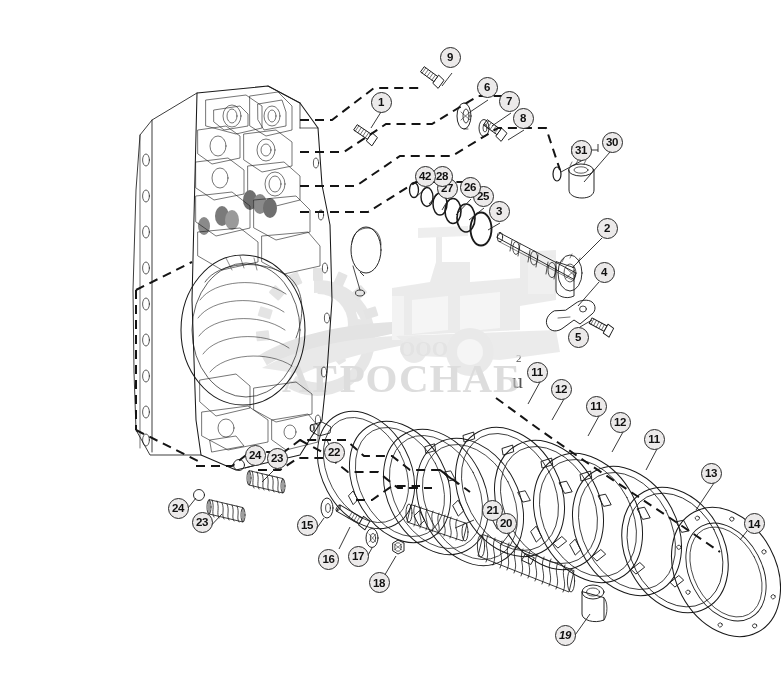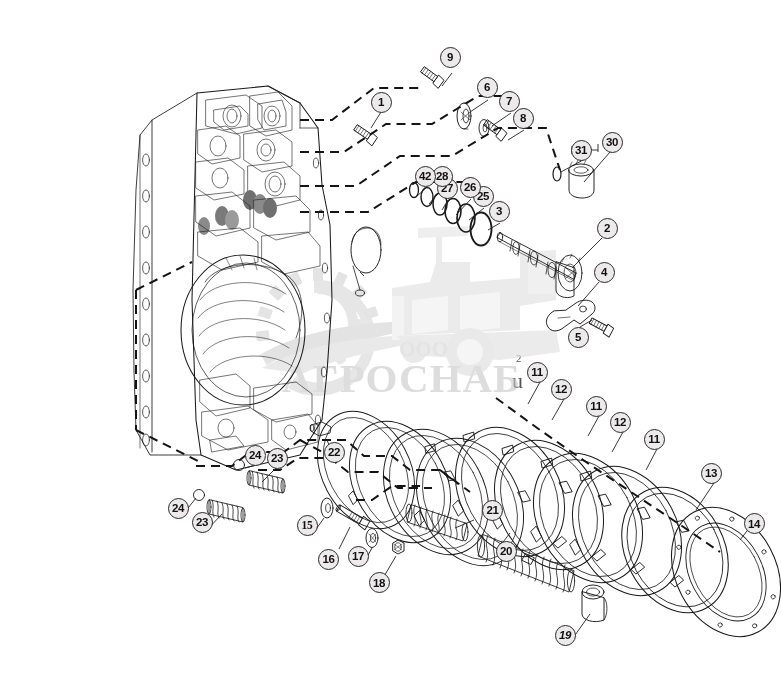--- a/index.html
+++ b/index.html
@@ -521,26 +521,26 @@
       <div class="callout" style="left: 498.5px; top: 90.5px;">7</div>
       <div class="callout" style="left: 512.5px; top: 107.5px;">8</div>
       <div class="callout" style="left: 439.5px; top: 46.5px;">9</div>
       <div class="callout" style="left: 526.5px; top: 361.5px;">11</div>
       <div class="callout" style="left: 550.5px; top: 378.5px;">12</div>
       <div class="callout" style="left: 585.5px; top: 395.5px;">11</div>
       <div class="callout" style="left: 609.5px; top: 411.5px;">12</div>
       <div class="callout" style="left: 643.5px; top: 428.5px;">11</div>
       <div class="callout" style="left: 700.5px; top: 462.5px;">13</div>
       <div class="callout" style="left: 743.5px; top: 513px;">14</div>
-      <div class="callout" style="left: 296.5px; top: 514.5px; font-family: Liberation Serif, serif;">15</div>
+      <div class="callout" style="left: 296.5px; top: 514.5px;">15</div>
       <div class="callout" style="left: 318px; top: 528.5px; margin-top: 20px;">16</div>
       <div class="callout" style="left: 347.5px; top: 545.5px;">17</div>
       <div class="callout" style="left: 368.5px; top: 572px;">18</div>
       <div class="callout" style="left: 554.5px; top: 624.5px; font-style: italic;">19</div>
-      <div class="callout" style="left: 495.5px; top: 512.5px; margin-top: 28px;">20</div>
+      <div class="callout" style="left: 495.5px; top: 512.5px;">20</div>
       <div class="callout" style="left: 482px; top: 499.5px;">21</div>
       <div class="callout" style="left: 323.5px; top: 441.5px;">22</div>
       <div class="callout" style="left: 266.5px; top: 447.5px;">23</div>
       <div class="callout" style="left: 244.5px; top: 444.5px;">24</div>
       <div class="callout" style="left: 191.5px; top: 511.5px;">23</div>
       <div class="callout" style="left: 167.5px; top: 497.5px;">24</div>
       <div class="callout" style="left: 472.5px; top: 185.5px;">25</div>
       <div class="callout" style="left: 459.5px; top: 176.5px;">26</div>
       <div class="callout" style="left: 436.5px; top: 177.5px;">27</div>
       <div class="callout" style="left: 431.5px; top: 165.5px; text-align: center;">28</div>

